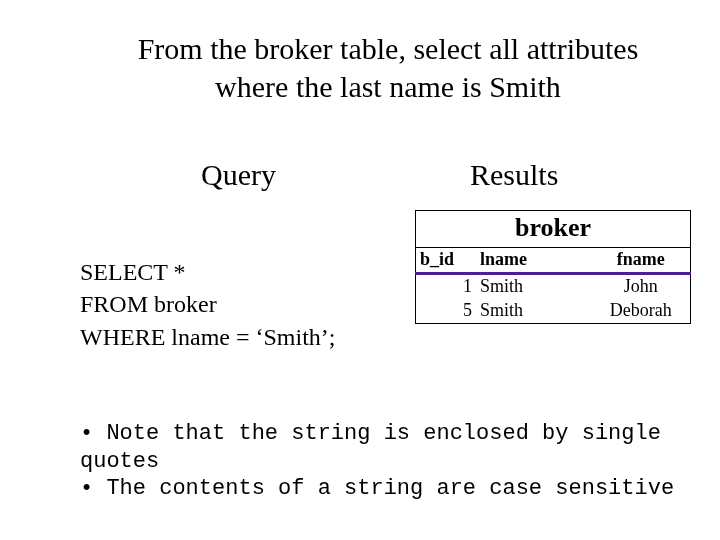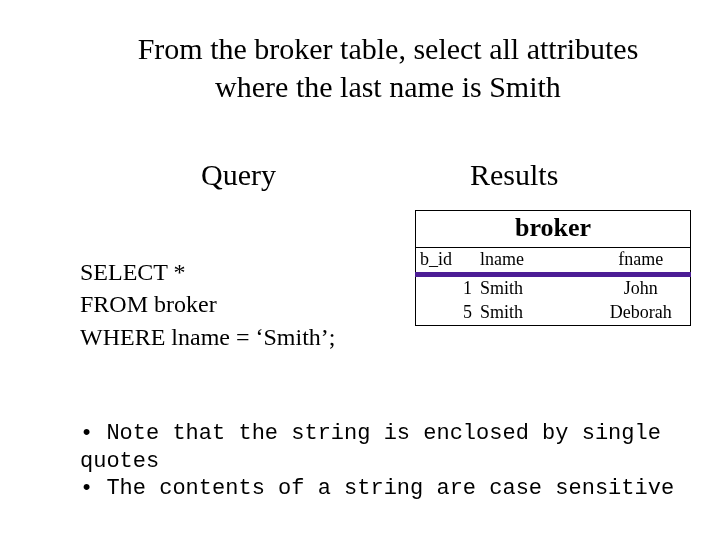--- a/index.html
+++ b/index.html
@@ -67,22 +67,22 @@
     border-collapse: collapse;
     width: 100%;
     font-size: 18px;
   }
   table.broker th, table.broker td {
     padding: 1px 4px 2px 4px;
     text-align: left;
   }
   table.broker th {
     border-top: 1px solid #000;
-    border-bottom: 5px solid #4c1d95;
-    font-weight: normal;
+    border-bottom: 3px solid #4c1d95;
+    font-weight: bold;
   }
   table.broker td.bid { text-align: right; }
   table.broker .col-bid { width: 48px; border-left: 1px solid #000; }
   table.broker .col-lname { width: 100px; margin-top: 20px; }
   table.broker .col-fname { width: 84px; border-right: 1px solid #000; text-align: center; }
   table.broker tr.lastrow td { border-bottom: 1px solid #000; }
   table.broker th:first-child, table.broker td:first-child { border-left: 1px solid #000; }
   table.broker th:last-child,  table.broker td:last-child  { border-right: 1px solid #000; }
 </style>
 </head>

